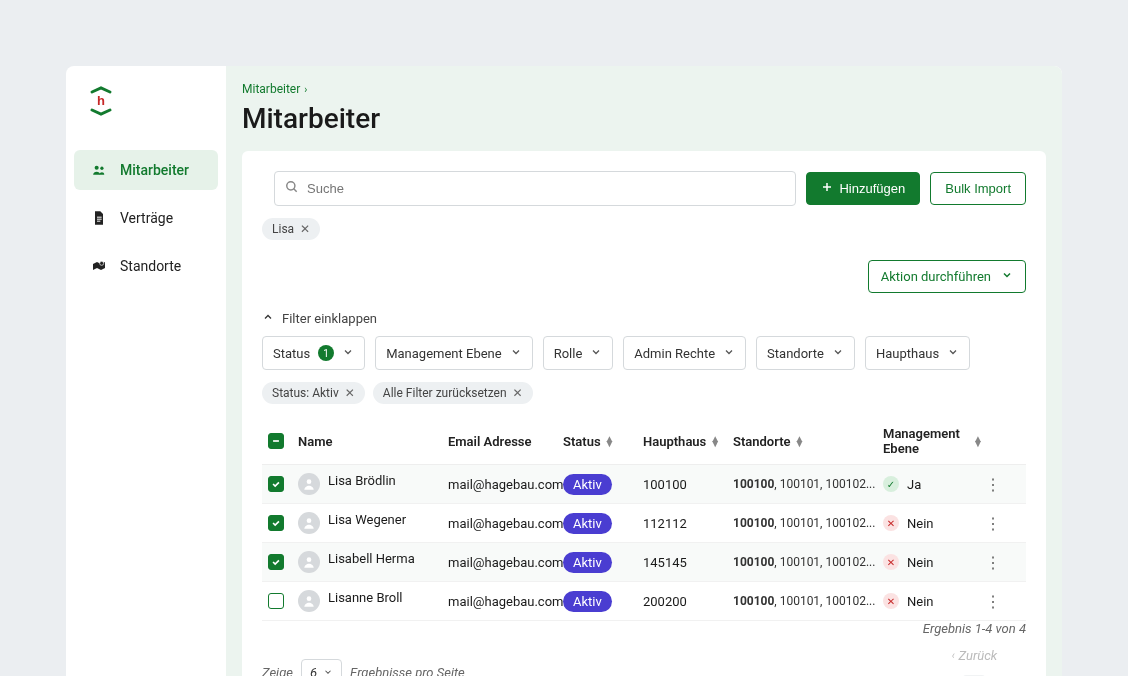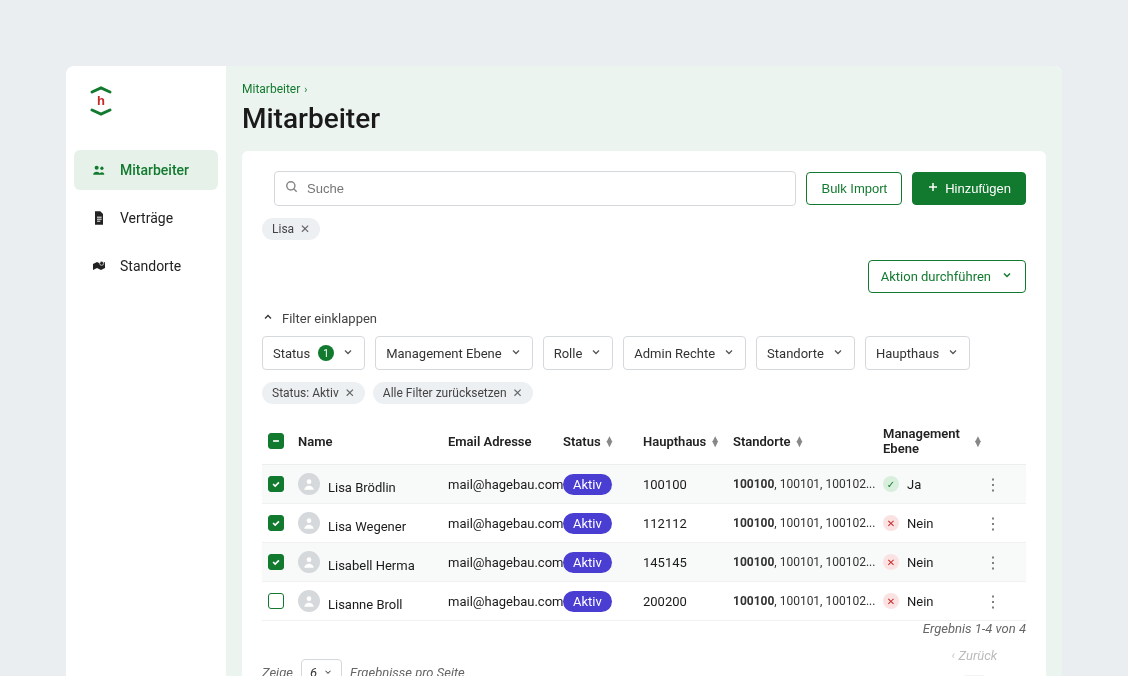--- a/index.html
+++ b/index.html
@@ -197,21 +197,21 @@
     border: 1.5px solid #127a2e;
     border-radius: 3px;
     display: flex;
     align-items: center;
     justify-content: center;
     cursor: pointer;
     background: #fff;
   }
   .checkbox.checked { background: #127a2e; color: #fff; font-size: 11px; }
   .checkbox.indet { background: #127a2e; color: #fff; }
-  .name-cell { display: flex; align-items: flex-end; gap: 8px; }
+  .name-cell { display: flex; align-items: flex-start; gap: 8px; }
   .avatar {
     width: 22px;
     height: 22px;
     border-radius: 50%;
     background: #d6d9dc;
     display: flex;
     align-items: center;
     justify-content: center;
   }
   .status-pill {
@@ -323,31 +323,31 @@
       <div class="toolbar-top">
         <div class="search-wrap">
           <span>
             <svg width="14" height="14" viewBox="0 0 24 24" fill="none" stroke="#888" stroke-width="2.5">
                 <circle cx="10" cy="10" r="7"></circle>
                 <line x1="20" y1="20" x2="15" y2="15"></line>
               </svg>
           </span>
           <input type="text" placeholder="Suche" style="">
         </div>
-        <button class="btn">
-          <span>Bulk Import</span>
-        </button>
         <button class="btn primary">
           <span>
             <svg width="12" height="12" viewBox="0 0 24 24" stroke="#fff" stroke-width="3">
                 <line x1="12" y1="4" x2="12" y2="20"></line>
                 <line x1="4" y1="12" x2="20" y2="12"></line>
               </svg>
           </span>
           <span>Hinzufügen</span>
+        </button>
+        <button class="btn">
+          <span>Bulk Import</span>
         </button>
       </div>
 
       <div class="chips-row">
         <div class="chip">
           <span>Lisa</span>
           <span class="close-x">✕</span>
         </div>
       </div>
 

